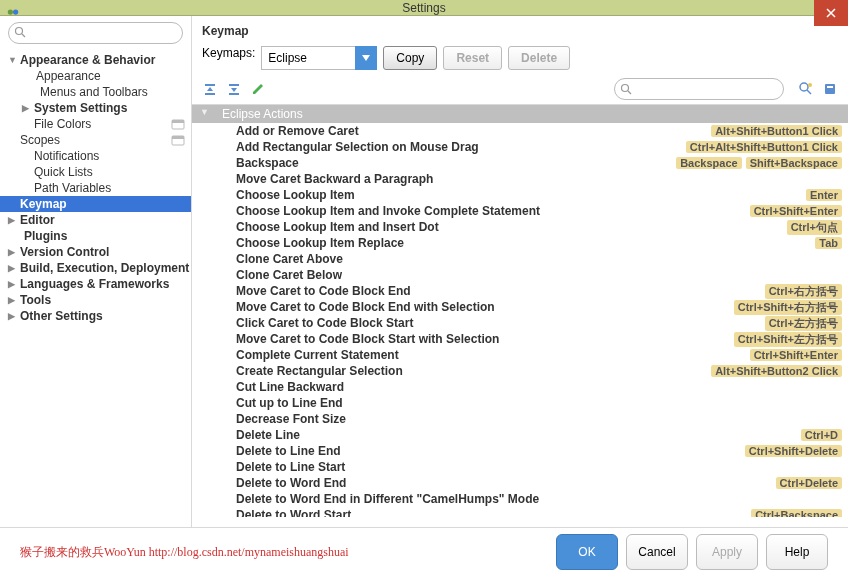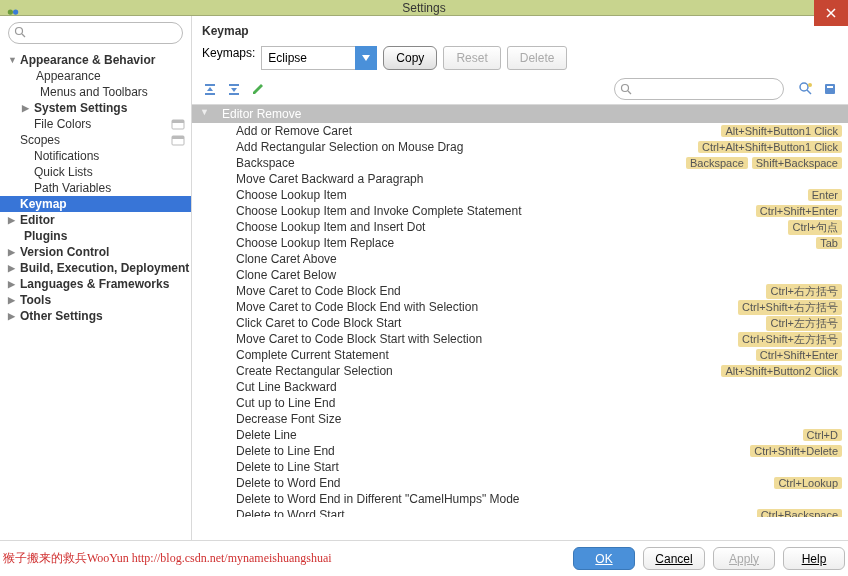--- a/index.html
+++ b/index.html
@@ -23,39 +23,39 @@
 .tree-arrow { width: 10px; display: inline-block; color: #888; font-size: 9px; }
 .tree-label { padding-left: 2px; }
 .tree-badge { position: absolute; right: 6px; width: 14px; height: 14px; }
 .right-panel { flex: 1; display: flex; flex-direction: column; overflow: hidden; }
 .panel-title { font-size: 12px; font-weight: bold; color: #333; padding: 8px 10px 6px; }
 .keymap-row { display: flex; gap: 6px; padding: 2px 10px 8px; font-size: 12px; }
 .keymap-select { display: flex; align-items: center; }
 .keymap-select input { width: 94px; height: 24px; border: 1px solid #bbb; border-right: none; padding: 0 6px; font-size: 12px; }
 .keymap-select .dd { width: 22px; height: 24px; background: #4a90d9; display: flex; align-items: center; justify-content: center; cursor: pointer; }
 .btn { height: 24px; padding: 0 12px; border: 1px solid #bbb; background: linear-gradient(#fff,#eee); border-radius: 3px; font-size: 12px; cursor: pointer; }
-.btn.disabled { color: #aaa; }
-.btn.active { background: linear-gradient(#fff,#e0e0e0); border-color: #888; border-radius: 6px; }
+.btn.disabled { color: #aaa; font-weight: bold; }
+.btn.active { background: linear-gradient(#fff,#e0e0e0); border-color: #888; }
 .toolbar-row { display: flex; align-items: center; padding: 0 10px 4px; gap: 8px; }
 .mini-icon { width: 16px; height: 16px; cursor: pointer; display: flex; align-items: center; justify-content: center; }
 .search-box2 { margin-left: auto; position: relative; }
 .search-input2 { width: 170px; height: 22px; border: 1px solid #bbb; border-radius: 11px; padding: 0 8px 0 20px; font-size: 12px; outline: none; }
 .toolbar-right-icons { display: flex; gap: 8px; margin-left: 6px; }
 .action-list-wrap { flex: 1; overflow: hidden; border-top: 1px solid #d9d9d9; }
 .action-header { background: #bfbfbf; color: #fff; font-size: 12px; padding: 2px 0 2px 30px; }
 .action-header .arr { position: absolute; left: 8px; color: #eee; font-size: 9px; }
-.action-list { height: 394px; overflow-y: auto; font-size: 12px; }
+.action-list { height: 394px; overflow-y: auto; font-size: 12px; font-weight: bold; }
 .action-row { display: flex; align-items: center; height: 16px; padding-left: 44px; padding-right: 6px; }
 .action-name { flex: 1; white-space: nowrap; overflow: hidden; color: #333; }
 .shortcut-group { display: flex; gap: 4px; }
 .shortcut { background: #f0dc9a; color: #555; padding: 0 4px; border-radius: 2px; font-size: 11px; white-space: nowrap; }
-.footer { border-top: 1px solid #d9d9d9; padding: 6px 3px; display: flex; align-items: center; }
+.footer { border-top: 1px solid #d9d9d9; padding: 6px 20px; display: flex; align-items: center; }
 .watermark { font-size: 12px; color: #d03030; font-family: "SimSun", serif; }
 .footer-btns { margin-left: auto; display: flex; gap: 8px; }
-.footer-btn { height: 23px; width: 62px; border: 1px solid #bbb; background: linear-gradient(#fff,#eee); border-radius: 6px; font-size: 12px; cursor: pointer; text-decoration: underline; }
+.footer-btn { height: 36px; width: 62px; border: 1px solid #bbb; background: linear-gradient(#fff,#eee); border-radius: 6px; font-size: 12px; cursor: pointer; }
 .footer-btn.primary { background: #4a90d9; color: #fff; border-color: #3a78b8; }
 .footer-btn.disabled { color: #aaa; }
 
 .action-list::-webkit-scrollbar { width: 14px; }
 .action-list::-webkit-scrollbar-thumb { background: #c8c8c8; border: 3px solid #f0f0f0; border-radius: 7px; }
 .action-list::-webkit-scrollbar-track { background: #f0f0f0; }
 </style>
 </head>
 <body>
 
@@ -216,21 +216,21 @@
               <svg width="14" height="14" viewBox="0 0 14 14">
                   <rect x="2" y="2" width="10" height="10" rx="1" fill="#5a8dd0"></rect>
                   <rect x="4" y="4" width="6" height="2" fill="#fff"></rect>
                 </svg>
             </div>
           </div>
         </div>
         <div class="action-list-wrap">
           <div class="action-header" style="position:relative">
             <span class="arr">▼</span>
-            <span>Editor Remove</span>
+            <span>Eclipse Actions</span>
           </div>
           <div class="action-list" id="action-list">
               <div class="action-row">
                 <span class="action-name">Add or Remove Caret</span>
                 <span class="shortcut-group">
                   <span class="shortcut">Alt+Shift+Button1 Click</span>
                 </span>
               </div>
               <div class="action-row">
                 <span class="action-name">Add Rectangular Selection on Mouse Drag</span>
@@ -341,21 +341,21 @@
                   <span class="shortcut">Ctrl+Shift+Delete</span>
                 </span>
               </div>
               <div class="action-row">
                 <span class="action-name">Delete to Line Start</span>
                 <span class="shortcut-group"></span>
               </div>
               <div class="action-row">
                 <span class="action-name">Delete to Word End</span>
                 <span class="shortcut-group">
-                  <span class="shortcut">Ctrl+Lookup</span>
+                  <span class="shortcut">Ctrl+Delete</span>
                 </span>
               </div>
               <div class="action-row">
                 <span class="action-name">Delete to Word End in Different "CamelHumps" Mode</span>
                 <span class="shortcut-group"></span>
               </div>
               <div class="action-row">
                 <span class="action-name">Delete to Word Start</span>
                 <span class="shortcut-group">
                   <span class="shortcut">Ctrl+Backspace</span>

